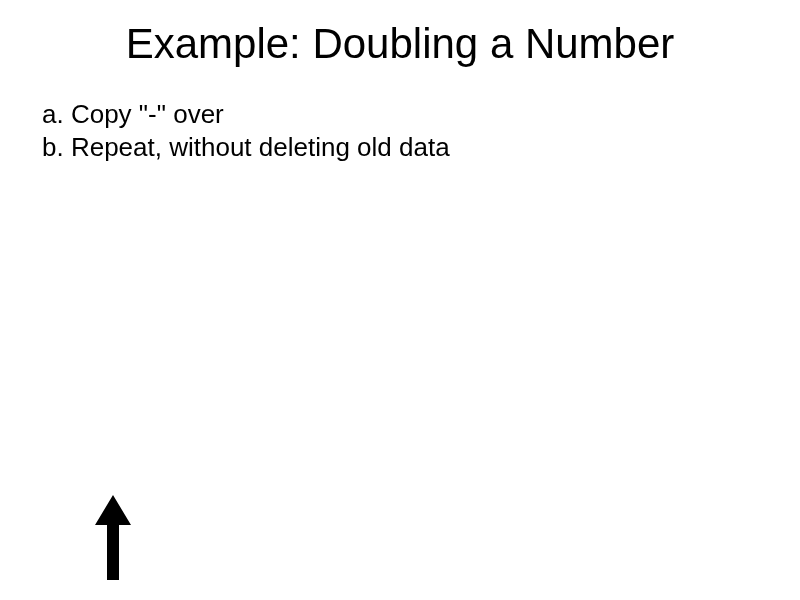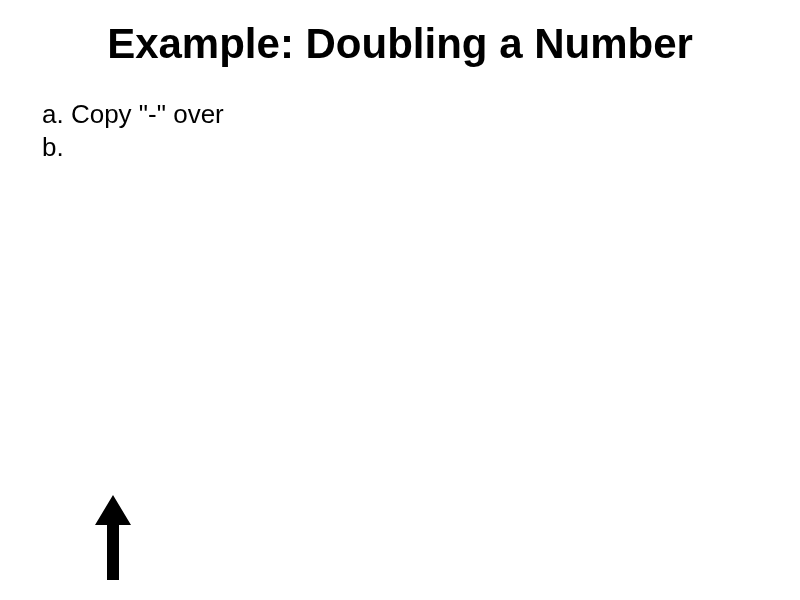--- a/index.html
+++ b/index.html
@@ -11,21 +11,21 @@
       width: 800px;
       height: 600px;
       background: #ffffff;
       font-family: Arial, Helvetica, sans-serif;
       color: #000000;
       position: relative;
       overflow: hidden;
     }
     .slide-title {
       font-size: 42px;
-      font-weight: bold;
+      font-weight: normal;
       text-align: center;
       padding-top: 20px;
       padding-bottom: 30px;
     }
     .content {
       padding-left: 42px;
       font-size: 26px;
       line-height: 1.25;
     }
     .list-item {
@@ -48,20 +48,21 @@
 
 <h1 class="slide-title">Example: Doubling a Number</h1>
 
 <div class="content">
   <div class="list-item">
     <span class="list-marker">a. </span>
     <span>Copy "-" over</span>
   </div>
   <div class="list-item">
     <span class="list-marker">b. </span>
+    <span>Repeat, without deleting old data</span>
   </div>
 </div>
 
 <div class="arrow-container">
   <svg class="arrow-svg" width="36" height="85" viewBox="0 0 36 85">
     <polygon points="18,0 36,30 24,30 24,85 12,85 12,30 0,30" fill="#000000"></polygon>
   </svg>
 </div>
 
 </body></html>

